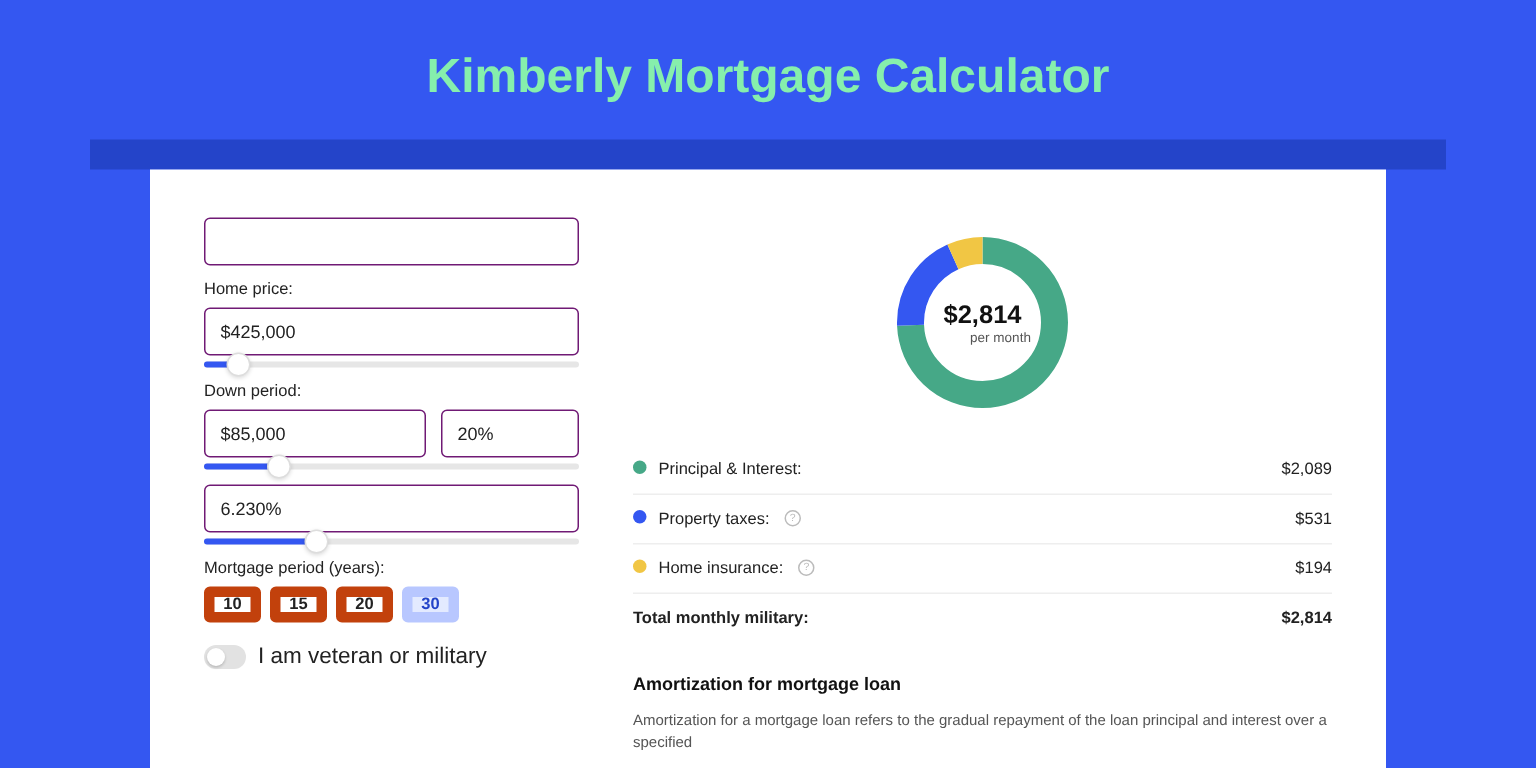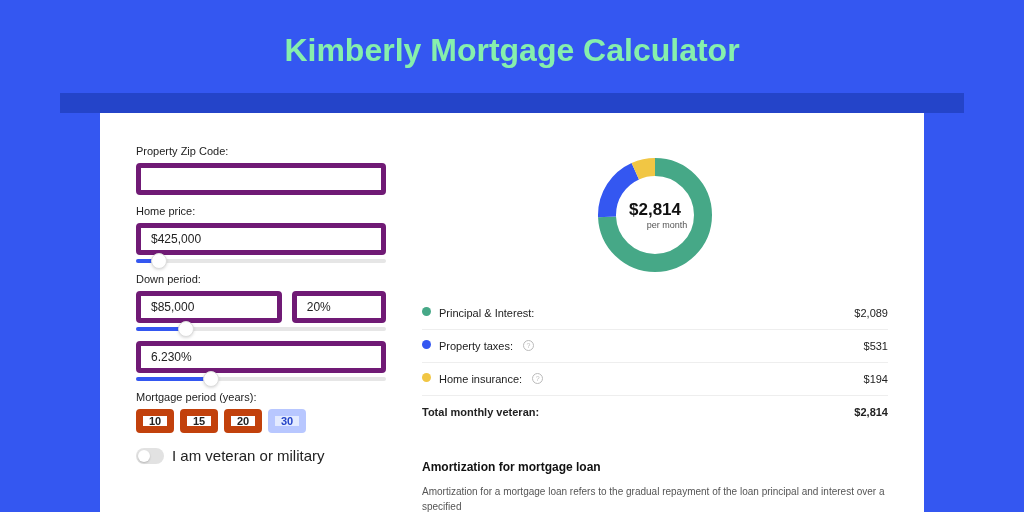--- a/index.html
+++ b/index.html
@@ -34,21 +34,21 @@
   .left-col { width: 250px; flex-shrink:0; }
   .right-col { flex: 1; min-width:0;}
   .field-label {
     font-size: 11px;
     color: #222;
     margin-bottom: 6px;
     display:block;
   }
   .text-input {
     width: 100%;
-    border: 5px solid #701a75;
+    border: 1px solid #701a75;
     border-radius: 4px;
     height: 32px;
     padding: 0 10px;
     font-size: 12px;
     color:#222;
   }
   .field-group { margin-bottom: 6px; }
   .field-group.with-slider { margin-bottom: 10px; }
   .slider-track {
     position: relative;
@@ -120,35 +120,34 @@
   }
   .li-left{display:flex;align-items:flex-start;gap:8px;}
   .dot{width:9px;height:9px;border-radius:50%;display:inline-block;}
   .info-icon{
     width:11px;height:11px;border:1px solid #bbb;border-radius:50%;
     font-size:7px;color:#bbb;display:inline-flex;align-items:center;justify-content:center;
     margin-left:2px;
   }
   .li-right{font-size:11px;}
   .total-row .li-left, .total-row .li-right { font-weight:700; }
-  .amort-title{ font-size:12px;font-weight:700;color:#111; margin-top:32px; margin-bottom:10px;}
+  .amort-title{ font-size:12px;font-weight:700;color:#111; margin-top:21px; margin-bottom:10px;}
   .amort-text{ font-size:10px;color:#555; line-height:1.5;}
 </style>
 </head>
 <body>
 
 <h1 class="page-title">Kimberly Mortgage Calculator</h1>
 <div class="dark-banner"></div>
 
 <div class="card">
 
   <div class="left-col">
 
     <div class="field-group">
-      <label class="field-label">Property Zip Code:</label>
       <input class="text-input" value="" style="">
     </div>
 
     <div class="field-group with-slider" style="margin-top:10px;">
       <label class="field-label">Home price:</label>
       <input class="text-input" value="$425,000" style="">
       <div class="slider-track">
         <div class="slider-fill" style="width: 9%;"></div>
         <div class="slider-thumb" style="left: 9%;"></div>
       </div>
@@ -228,21 +227,21 @@
           <div class="li-left">
             <span class="dot" style="background: rgb(241, 198, 68);"></span>
             <span>Home insurance:</span>
             <span class="info-icon">?</span>
           </div>
           <div class="li-right">$194</div>
         </div>
         <hr>
         <div class="line-item total-row">
           <div class="li-left">
-            <span>Total monthly veteran:</span>
+            <span>Total monthly military:</span>
           </div>
           <div class="li-right">$2,814</div>
         </div>
       </div>
 
     <div class="amort-title">Amortization for mortgage loan</div>
     <div class="amort-text">Amortization for a mortgage loan refers to the gradual repayment of the loan principal and interest over a specified</div>
   </div>
 
 </div>

